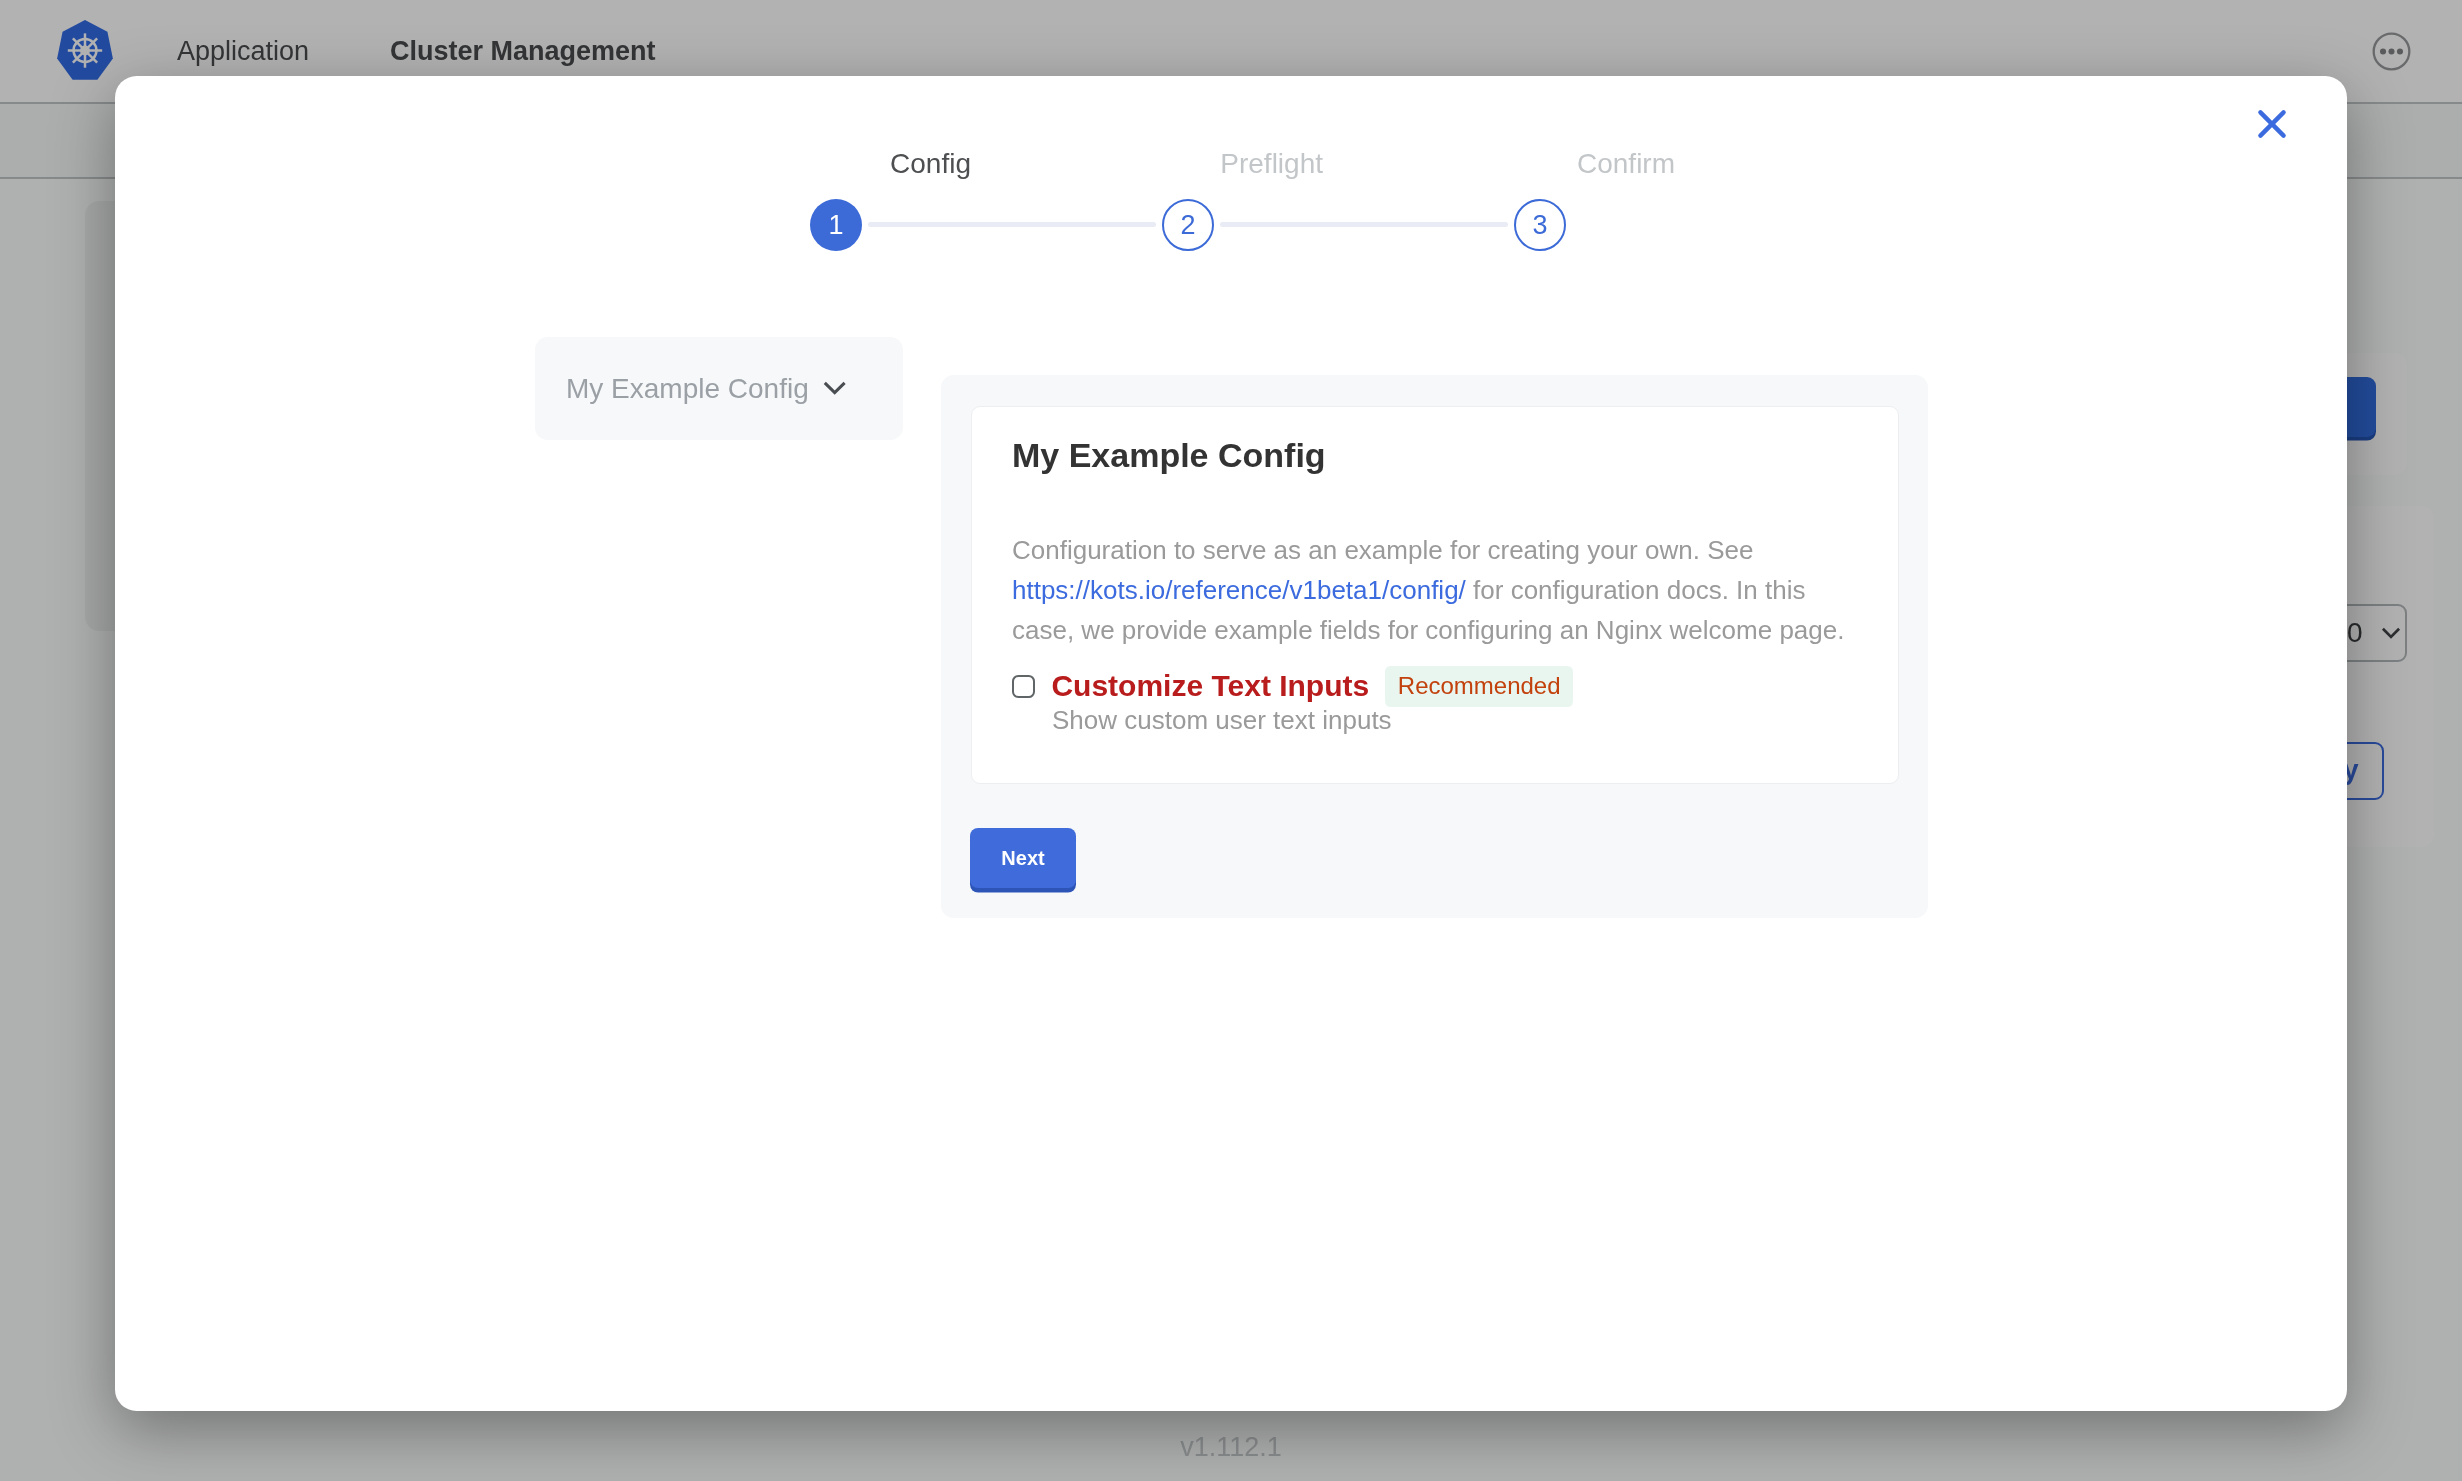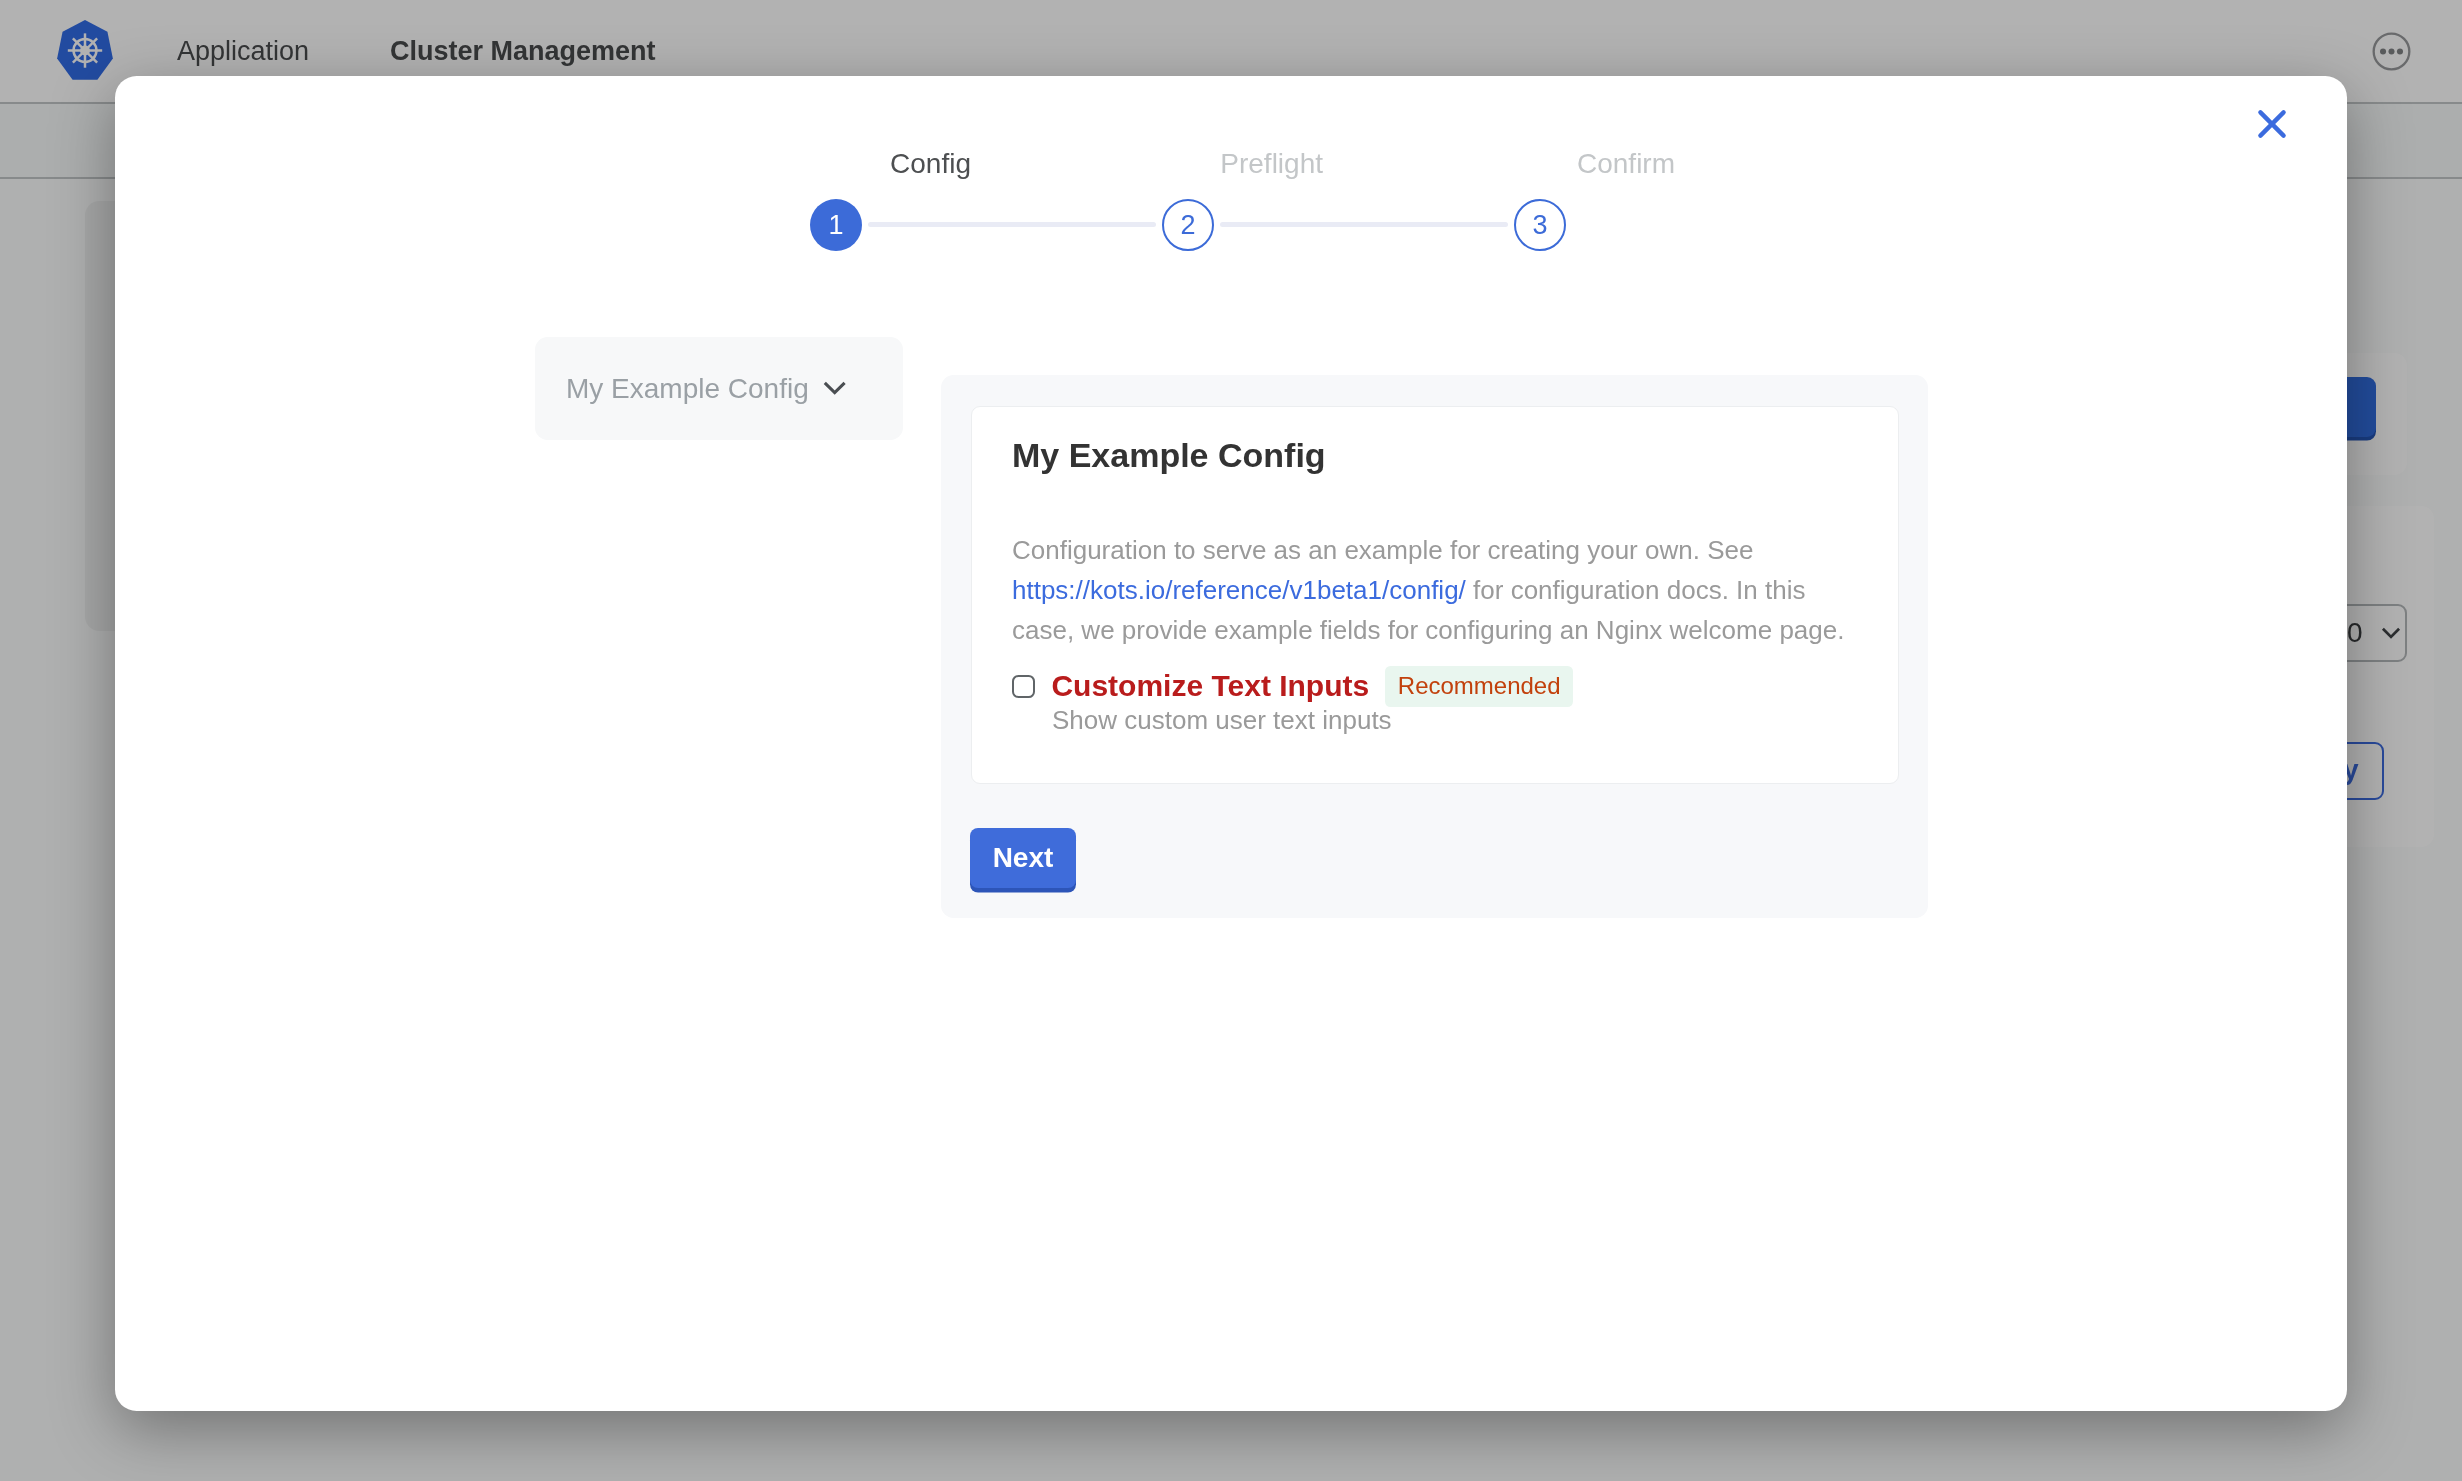--- a/index.html
+++ b/index.html
@@ -55,21 +55,21 @@
   .card h2{margin:0;position:absolute;left:40px;top:29px;font-size:34px;color:#333333;font-weight:700;}
   .card .desc{position:absolute;left:40px;top:97px;width:854px;font-size:26px;line-height:40px;color:#9a9a9a;}
   .card .desc a{color:#3b6bde;text-decoration:none;}
   .cb-row{position:absolute;left:40px;top:259px;display:flex;align-items:center;gap:16px;}
   .cb-row input{appearance:none;-webkit-appearance:none;width:23.4px;height:23.4px;margin:0;background:#fff;
     border:2.7px solid #606568;border-radius:6.3px;cursor:pointer;}
   .cb-row .cb-label{font-size:30px;font-weight:700;color:#b91c1c;cursor:pointer;}
   .cb-badge{background:#e9f6ef;color:#c2410c;font-size:24px;padding:6.3px 12.6px;border-radius:5.4px;}
   .cb-help{position:absolute;left:80px;top:298px;font-size:26px;color:#9a9a9a;}
   .next-btn{position:absolute;left:29px;top:453px;width:106px;height:60px;background:#3f6cda;border:none;
-    border-radius:8px;color:#ffffff;font-size:28px;font-weight:700;font-family:inherit;
+    border-radius:8px;color:#ffffff;font-size:20px;font-weight:700;font-family:inherit;
     box-shadow:0 4.5px 0 #2d55b8;cursor:pointer;}
 </style>
 </head>
 <body>
 
 <div class="underlay">
   <div class="navbar">
     <svg class="k8s-logo" viewBox="0 0 60 66">
       <polygon points="30,0 53.5,12.4 59.2,40.3 43,62.7 17,62.7 0.8,40.3 6.5,12.4" fill="#326ce5"></polygon>
       <g stroke="#ffffff" stroke-width="2.6" fill="none">
@@ -99,20 +99,21 @@
 
   <div class="bg-right-card-b"></div>
   <div class="bg-select">
     <span class="val">0</span>
     <svg width="20" height="12.6" viewBox="0 0 22 14">
       <path d="M2 2 L11 11 L20 2" fill="none" stroke="#3f4346" stroke-width="3"></path>
     </svg>
   </div>
   <div class="bg-outline-btn">y</div>
 
+  <div class="version">v1.112.1</div>
 </div>
 
 <div class="overlay"></div>
 
 <div class="modal">
 
   <button class="close-btn">
     <svg width="32" height="32" viewBox="0 0 36 36">
       <line x1="5" y1="5" x2="31" y2="31" stroke="#3b6bde" stroke-width="5" stroke-linecap="round"></line>
       <line x1="31" y1="5" x2="5" y2="31" stroke="#3b6bde" stroke-width="5" stroke-linecap="round"></line>

